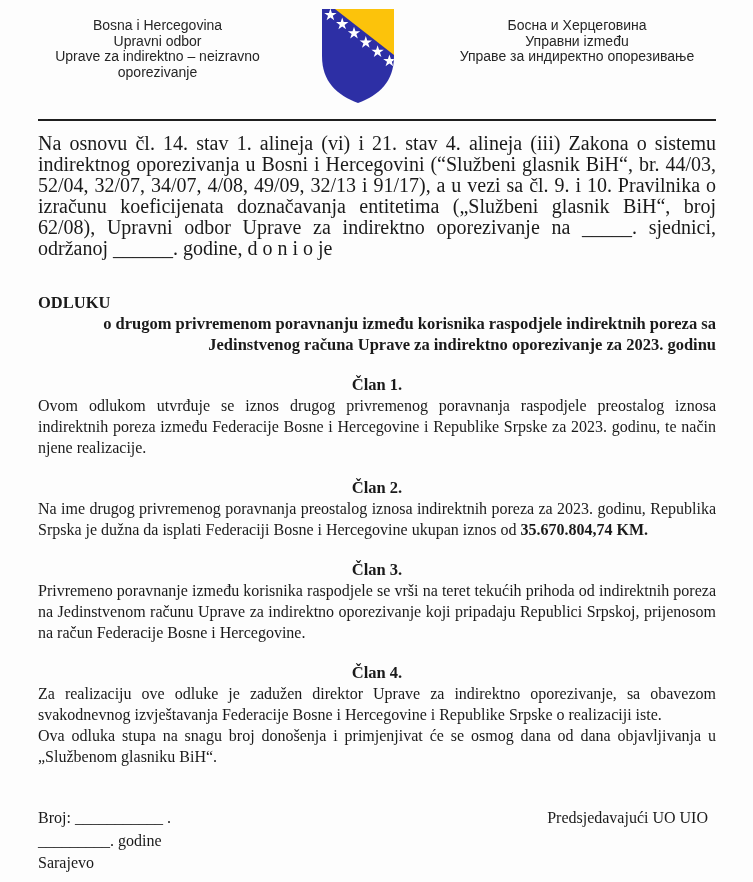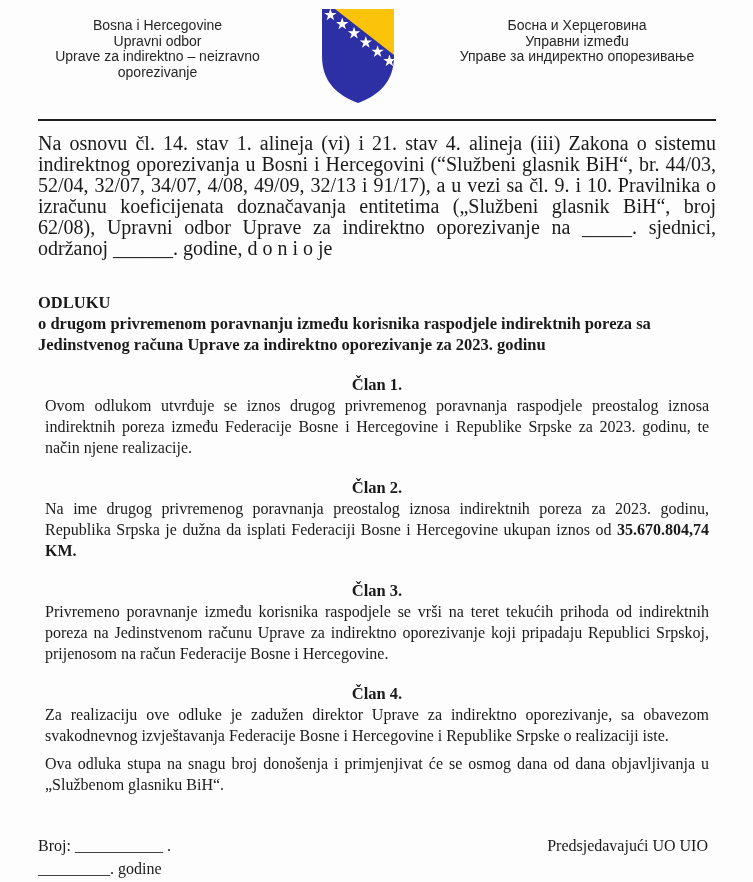--- a/index.html
+++ b/index.html
@@ -31,24 +31,24 @@
   .preamble{
     margin:12px 0 0 0;
     font-size:20px;line-height:21px;
     text-align:justify;
   }
   .doc-title{
     margin:33px 0 0 0;text-align:left;
     font-size:16.5px;line-height:21px;font-weight:bold;
   }
   .doc-subtitle{
-    margin:0;text-align:left;
+    margin:0;text-align:right;
     font-size:16.5px;line-height:21px;font-weight:bold;
   }
-  .article{margin:7px;}
+  .article{margin:0;}
   .clan{
     margin:19px 0 0 0;text-align:center;
     font-size:16.5px;line-height:21px;font-weight:bold;
     position:relative;
   }
   .article .body{
     margin:0;font-size:16px;line-height:21px;text-align:justify;
   }
   .ibeam{
     display:inline-block;width:9px;height:17px;
@@ -63,21 +63,21 @@
   }
   .footer-left div{white-space:pre;}
 </style>
 </head>
 <body>
 
 <div class="page">
 
   <header class="letterhead">
     <div class="lh-block">
-      <div>Bosna i Hercegovine</div>
+      <div>Bosna i Hercegovina</div>
       <div>Upravni odbor</div>
       <div>Uprave za indirektno – neizravno</div>
       <div>oporezivanje</div>
     </div>
 
     <div class="emblem">
       <svg width="80" height="100" viewBox="0 0 160 200" aria-hidden="true">
         <defs>
           <clipPath id="shieldClip">
             <path d="M8,6 H152 V100 C152,152 122,178 80,194 C38,178 8,152 8,100 Z"></path>

